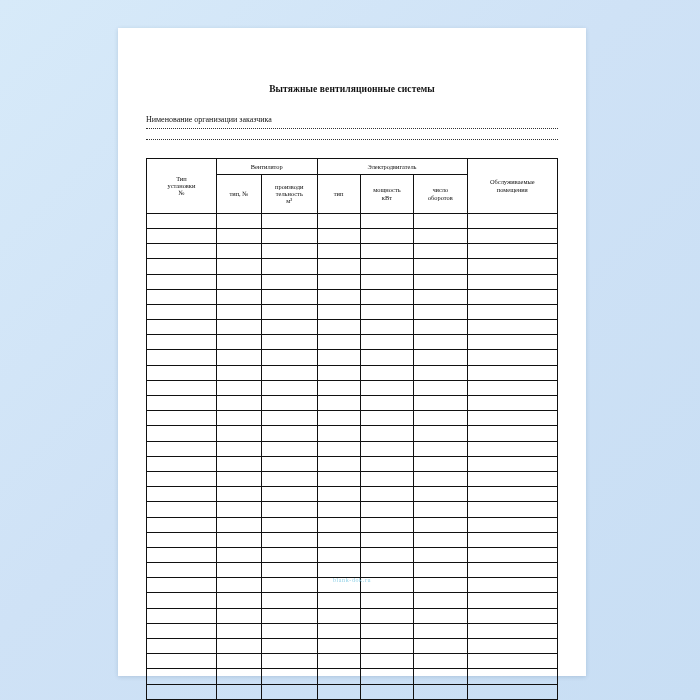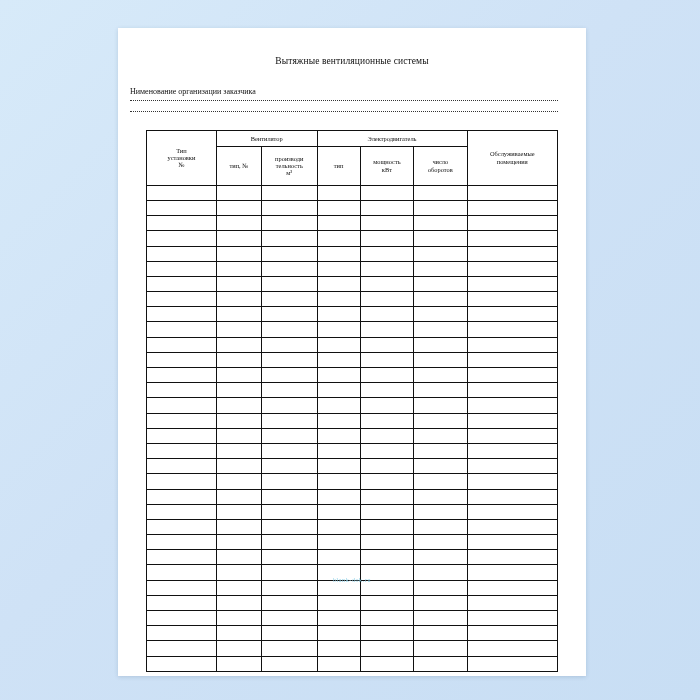--- a/index.html
+++ b/index.html
@@ -26,29 +26,29 @@
     width: 468px;
     height: 648px;
     background: #ffffff;
     box-shadow: 0 1px 4px rgba(40,70,110,0.18);
     box-sizing: border-box;
     padding: 0;
   }
   .doc-title {
     text-align: center;
     font-size: 9.5px;
-    font-weight: normal;
+    font-weight: bold;
     color: #111111;
     margin: 0;
-    padding-top: 28px;
+    padding-top: 56px;
     letter-spacing: 0.1px;
   }
   .org-block {
     margin: 0;
-    padding: 22px 28px 0 12px;
+    padding: 22px 28px 0 28px;
   }
   .org-label {
     font-size: 8px;
     color: #111111;
     line-height: 1.1;
   }
   .dotline {
     margin-top: 2px;
     border-bottom: 1px dotted #333333;
     height: 1px;

